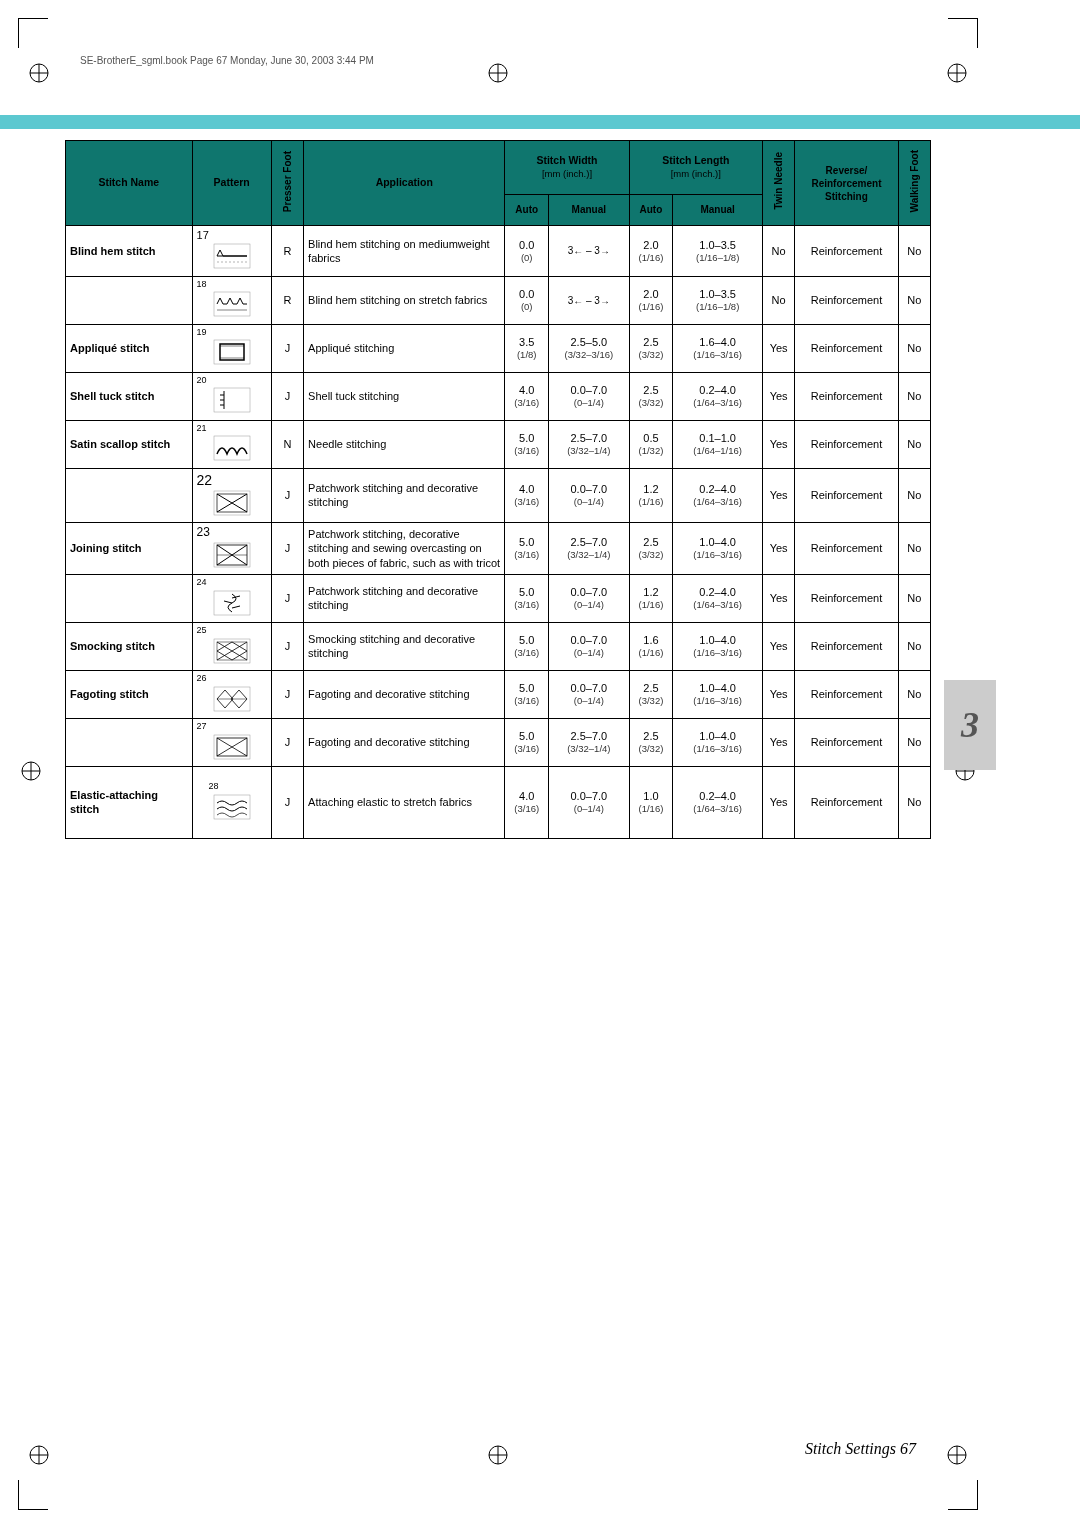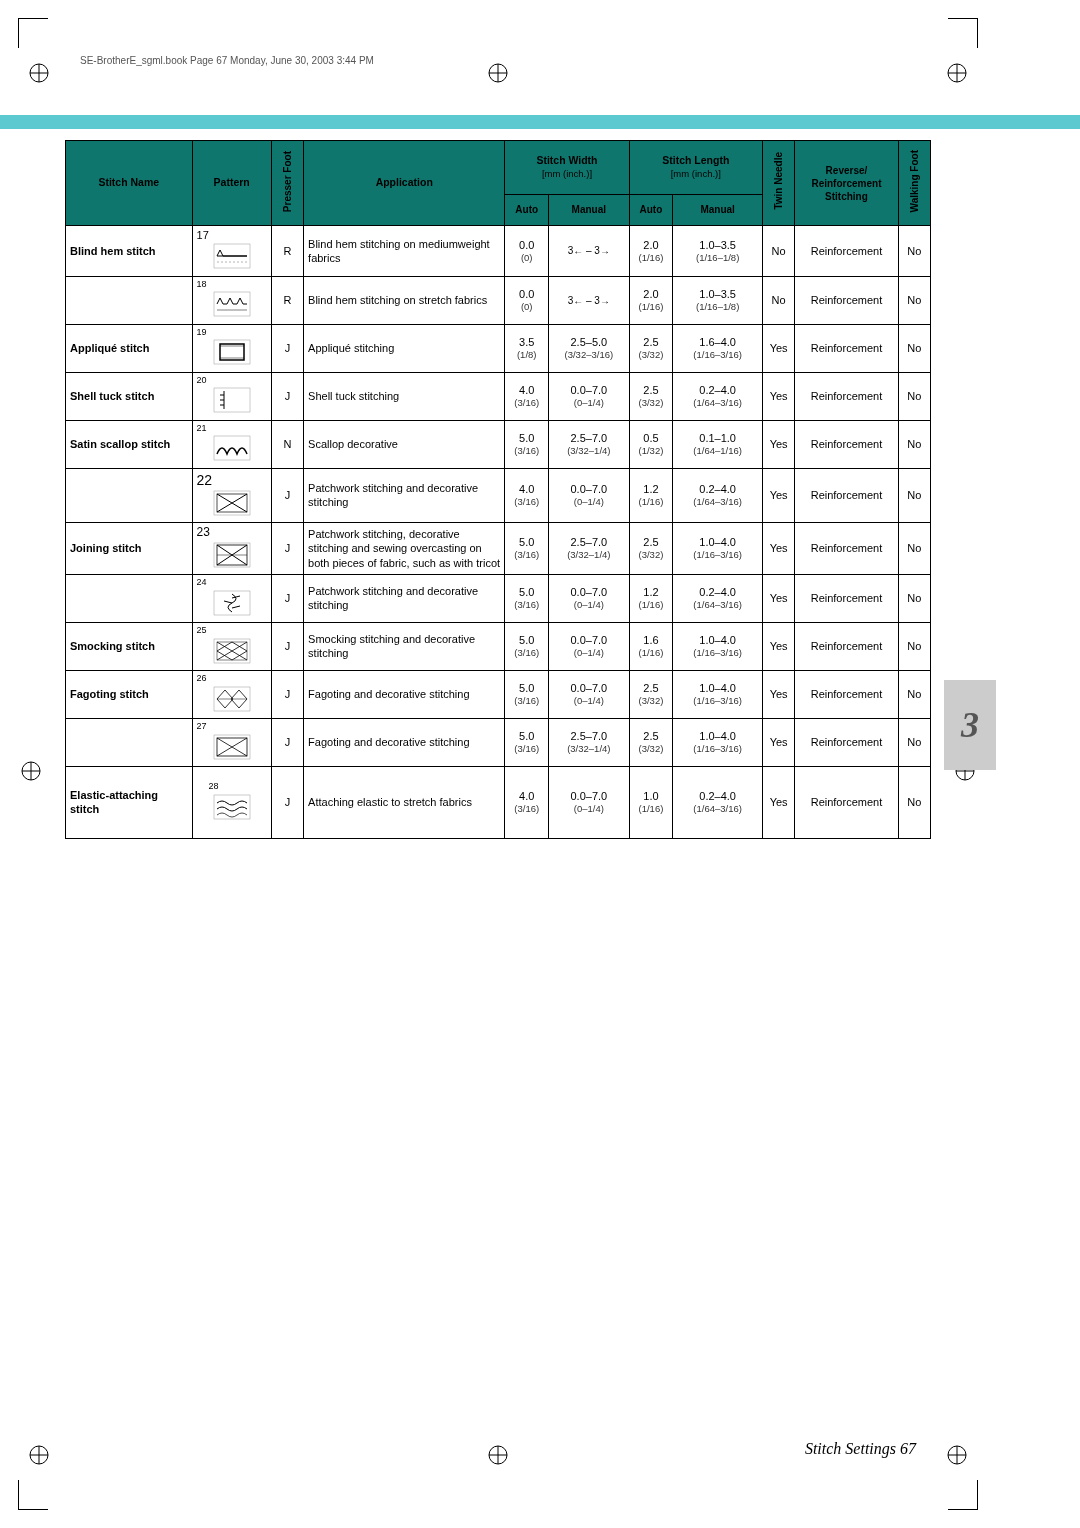--- a/index.html
+++ b/index.html
@@ -422,21 +422,21 @@
           <td class="stitch-name-col"><strong>Satin scallop stitch</strong></td>
           <td class="pattern-col" style="position:relative; vertical-align:top; padding:2px;margin-top:9px;">
             <div style="font-size:9px; text-align:left; padding-left:2px;">21</div>
             <svg class="icon-svg" viewBox="0 0 40 28">
               <rect x="2" y="2" width="36" height="24" fill="none" stroke="#999" stroke-width="0.5"></rect>
 
               <path d="M5,20 Q10,8 15,20 Q20,8 25,20 Q30,8 35,20" fill="none" stroke="#000" stroke-width="1.5"></path>
             </svg>
           </td>
           <td>N</td>
-          <td class="app-col">Scallop decorative</td>
+          <td class="app-col">Needle stitching</td>
           <td>
               <div class="val-main">5.0</div>
               <div class="val-sub">(3/16)</div>
             </td>
           <td>
               <div class="val-main">2.5–7.0</div>
               <div class="val-sub">(3/32–1/4)</div>
             </td>
           <td>
               <div class="val-main">0.5</div>

